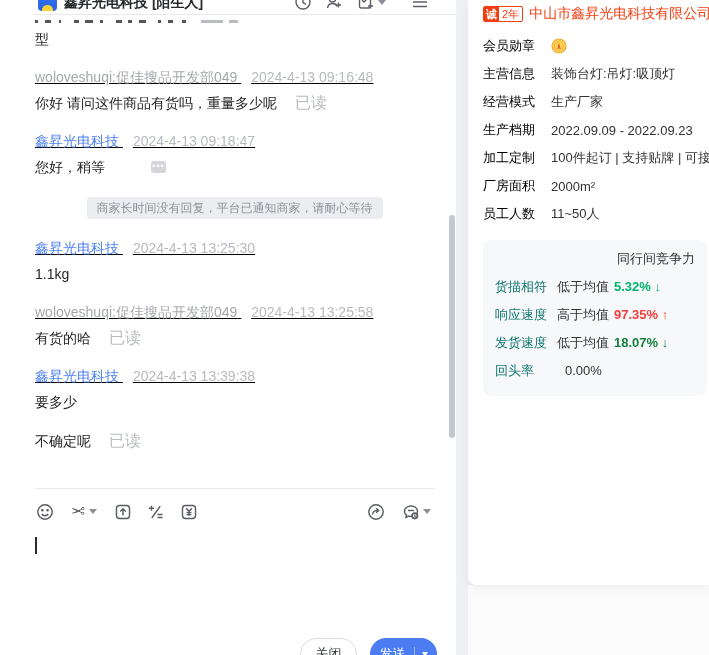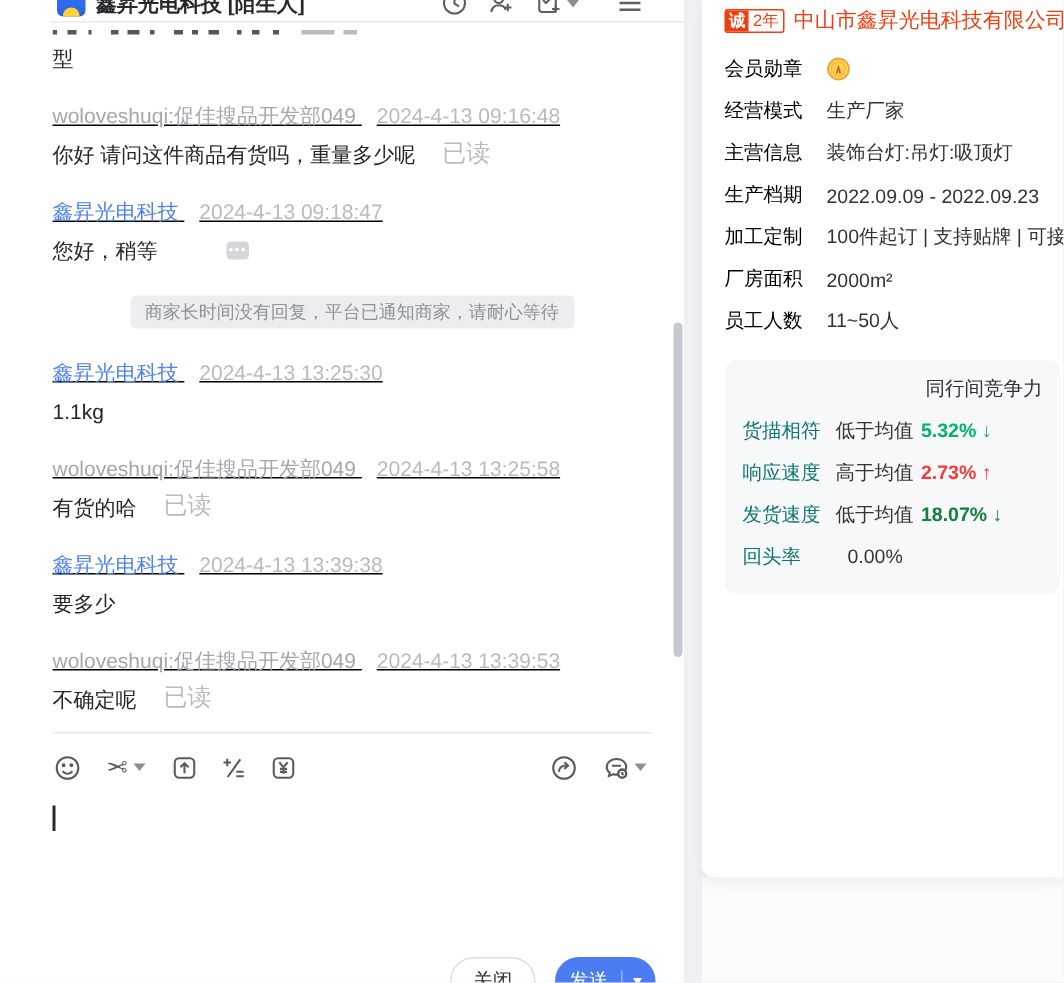--- a/index.html
+++ b/index.html
@@ -201,24 +201,20 @@
         <div class="msg-meta">
           <span class="sender-seller">鑫昇光电科技</span>
           <span class="msg-time">2024-4-13 13:39:38</span>
         </div>
         <div class="msg-body">
           <span>要多少</span>
         </div>
       </div>
 
       <div class="msg">
-        <div class="msg-meta">
-          <span class="sender-buyer">woloveshuqi:促佳搜品开发部049</span>
-          <span class="msg-time">2024-4-13 13:39:53</span>
-        </div>
         <div class="msg-body">
           <span>不确定呢</span>
           <span class="read-flag">已读</span>
         </div>
       </div>
 
     </div>
 
     <div class="composer">
       <div class="composer-divider"></div>
@@ -303,26 +299,26 @@
     <div class="fields">
       <div class="field-row">
         <span class="field-label">会员勋章</span>
         <svg class="medal" viewBox="0 0 16 16">
           <circle cx="8" cy="8" r="7" fill="#ffd24d" stroke="#eda73c" stroke-width="1.2"></circle>
           <circle cx="8" cy="8" r="4.6" fill="none" stroke="#f3b84f" stroke-width="1"></circle>
           <path d="M8 4.8 6.2 11h1.2l.6-2h0l.6 2h1.2L8 4.8Z" fill="#e05a28"></path>
         </svg>
       </div>
       <div class="field-row">
+        <span class="field-label">主营信息</span>
+        <span class="field-value">装饰台灯:吊灯:吸顶灯</span>
+      </div>
+      <div class="field-row">
         <span class="field-label">经营模式</span>
         <span class="field-value">生产厂家</span>
-      </div>
-      <div class="field-row">
-        <span class="field-label">主营信息</span>
-        <span class="field-value">装饰台灯:吊灯:吸顶灯</span>
       </div>
       <div class="field-row">
         <span class="field-label">生产档期</span>
         <span class="field-value">2022.09.09 - 2022.09.23</span>
       </div>
       <div class="field-row">
         <span class="field-label">加工定制</span>
         <span class="field-value">100件起订 | 支持贴牌 | 可接外贸</span>
       </div>
       <div class="field-row">
@@ -338,21 +334,21 @@
     <div class="comp-box">
       <div class="comp-title">同行间竞争力</div>
       <div class="comp-row">
         <span class="comp-label">货描相符</span>
         <span class="comp-prefix">低于均值</span>
         <span class="comp-val" style="color: rgb(0, 179, 106);">5.32% ↓</span>
       </div>
       <div class="comp-row">
         <span class="comp-label">响应速度</span>
         <span class="comp-prefix">高于均值</span>
-        <span class="comp-val" style="color: rgb(245, 59, 59);">2.73% ↑</span>
+        <span class="comp-val" style="color: rgb(245, 59, 59);">97.35% ↑</span>
       </div>
       <div class="comp-row">
         <span class="comp-label">发货速度</span>
         <span class="comp-prefix">低于均值</span>
         <span class="comp-val" style="color: #15803d;">18.07% ↓</span>
       </div>
       <div class="comp-row">
         <span class="comp-label">回头率</span>
         <span class="comp-val plain" style="color: rgb(51, 51, 51);">0.00%</span>
       </div>

